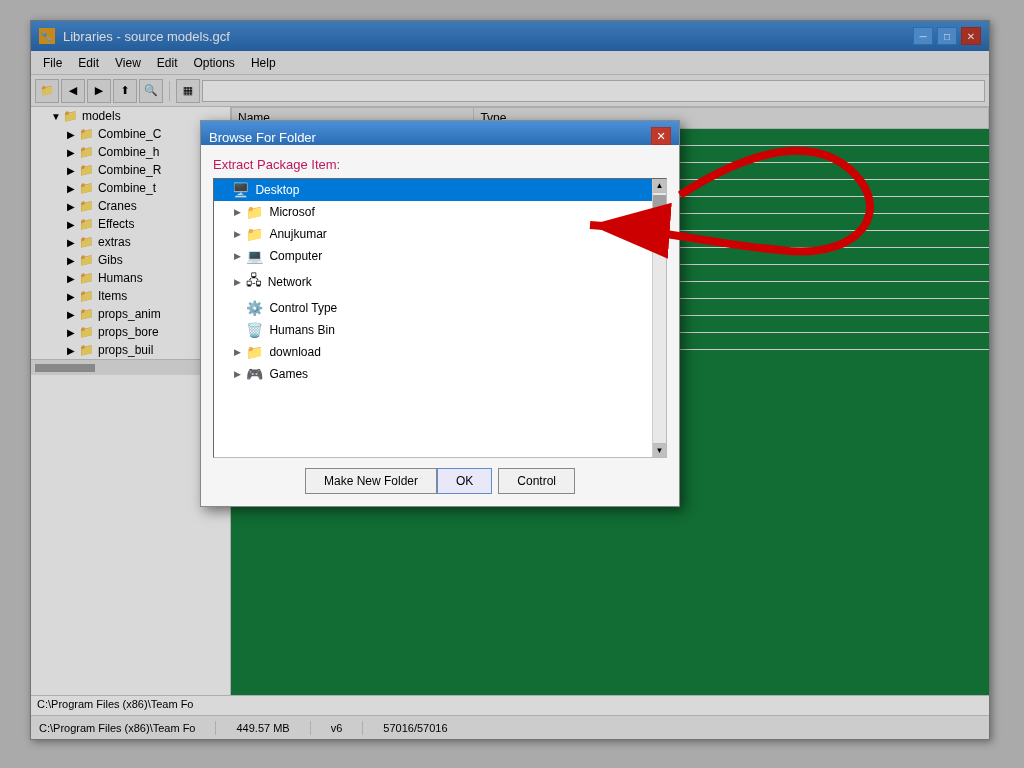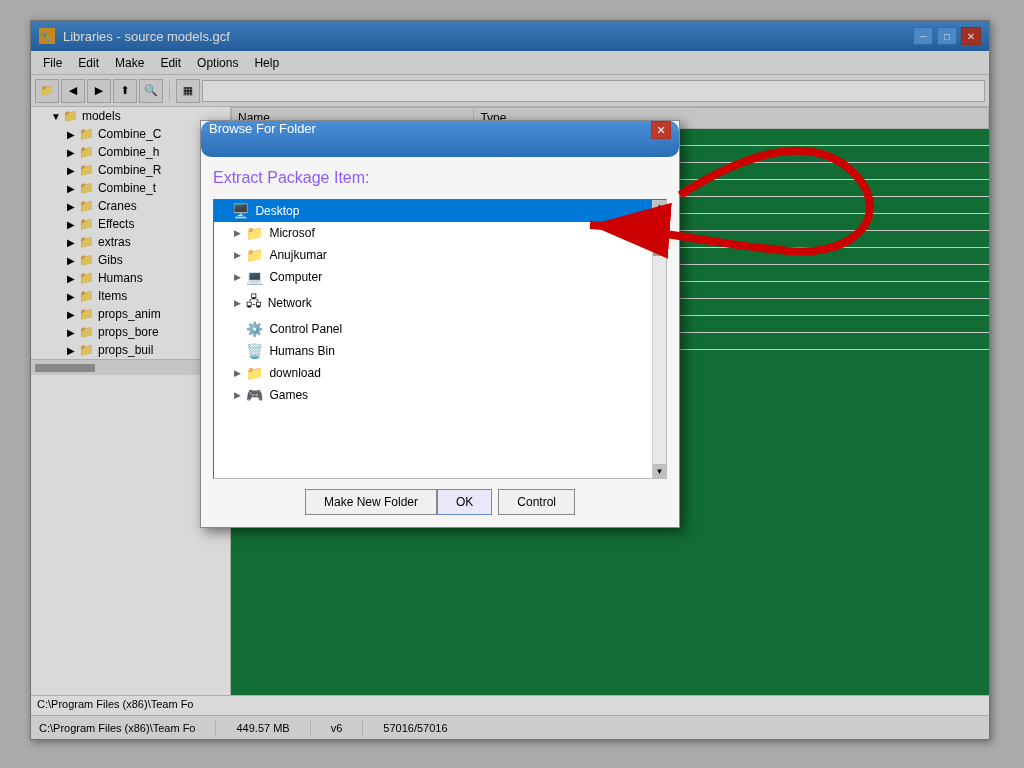--- a/index.html
+++ b/index.html
@@ -202,25 +202,24 @@
       top: 120px;
       left: 200px;
       width: 480px;
       background: #f5f5f5;
       border: 1px solid #888;
       box-shadow: 4px 4px 12px rgba(0,0,0,0.5);
     }
     .dialog-title-bar {
       background: linear-gradient(to bottom, #4a90d9, #2a6db5);
       color: white;
-      height: 36px;
-      display: flex;
-      align-items: flex-start;
+      height: 24px;
+      display: flex;
+      align-items: flex-end;
       padding: 0 8px;
-      border-radius: 10px;
     }
     .dialog-title-text {
       flex: 1;
       font-size: 13px;
     }
     .dialog-close-btn {
       width: 20px;
       height: 18px;
       background: #c0392b;
       border: 1px solid #a93226;
@@ -228,23 +227,23 @@
       font-size: 11px;
       cursor: pointer;
       display: flex;
       align-items: center;
       justify-content: center;
     }
     .dialog-body {
       padding: 12px;
     }
     .dialog-extract-label {
-      font-size: 16px;
-      margin-bottom: 12px;
-      color: #8b5cf6;
+      font-size: 13px;
+      margin-bottom: 6px;
+      color: #be185d;
     }
     .dialog-tree {
       border: 1px inset #bbb;
       background: white;
       height: 280px;
       overflow: auto;
       position: relative;
     }
     .dialog-tree-item {
       display: flex;
@@ -286,21 +285,21 @@
     <div class="title-bar-buttons">
       <div class="tb-btn">─</div>
       <div class="tb-btn">□</div>
       <div class="tb-btn close">✕</div>
     </div>
   </div>
 
   <div class="menu-bar">
     <span class="menu-item">File</span>
     <span class="menu-item">Edit</span>
-    <span class="menu-item">Make</span>
+    <span class="menu-item">View</span>
     <span class="menu-item">Edit</span>
     <span class="menu-item">Options</span>
     <span class="menu-item">Help</span>
   </div>
 
   <div class="toolbar">
     <div class="tool-btn">📁</div>
     <div class="tool-btn">◀</div>
     <div class="tool-btn">▶</div>
     <div class="tool-btn">⬆</div>
@@ -538,21 +537,21 @@
 
         <div class="dialog-tree-item" style="padding-left: 20px;">
           <span class="dialog-expand">▶</span>
           <span style="margin-right:6px; font-size:14px;">🖧</span>
           <span>Network</span>
         </div>
 
         <div class="dialog-tree-item" style="padding-left: 20px;">
           <span class="dialog-expand"></span>
           <span style="margin-right:6px; font-size:14px;">⚙️</span>
-          <span>Control Panel</span>
+          <span>Control Type</span>
         </div>
 
         <div class="dialog-tree-item" style="padding-left: 20px;">
           <span class="dialog-expand"></span>
           <span style="margin-right:6px; font-size:14px;">🗑️</span>
           <span>Humans Bin</span>
         </div>
 
         <div class="dialog-tree-item" style="padding-left: 20px;">
           <span class="dialog-expand">▶</span>

